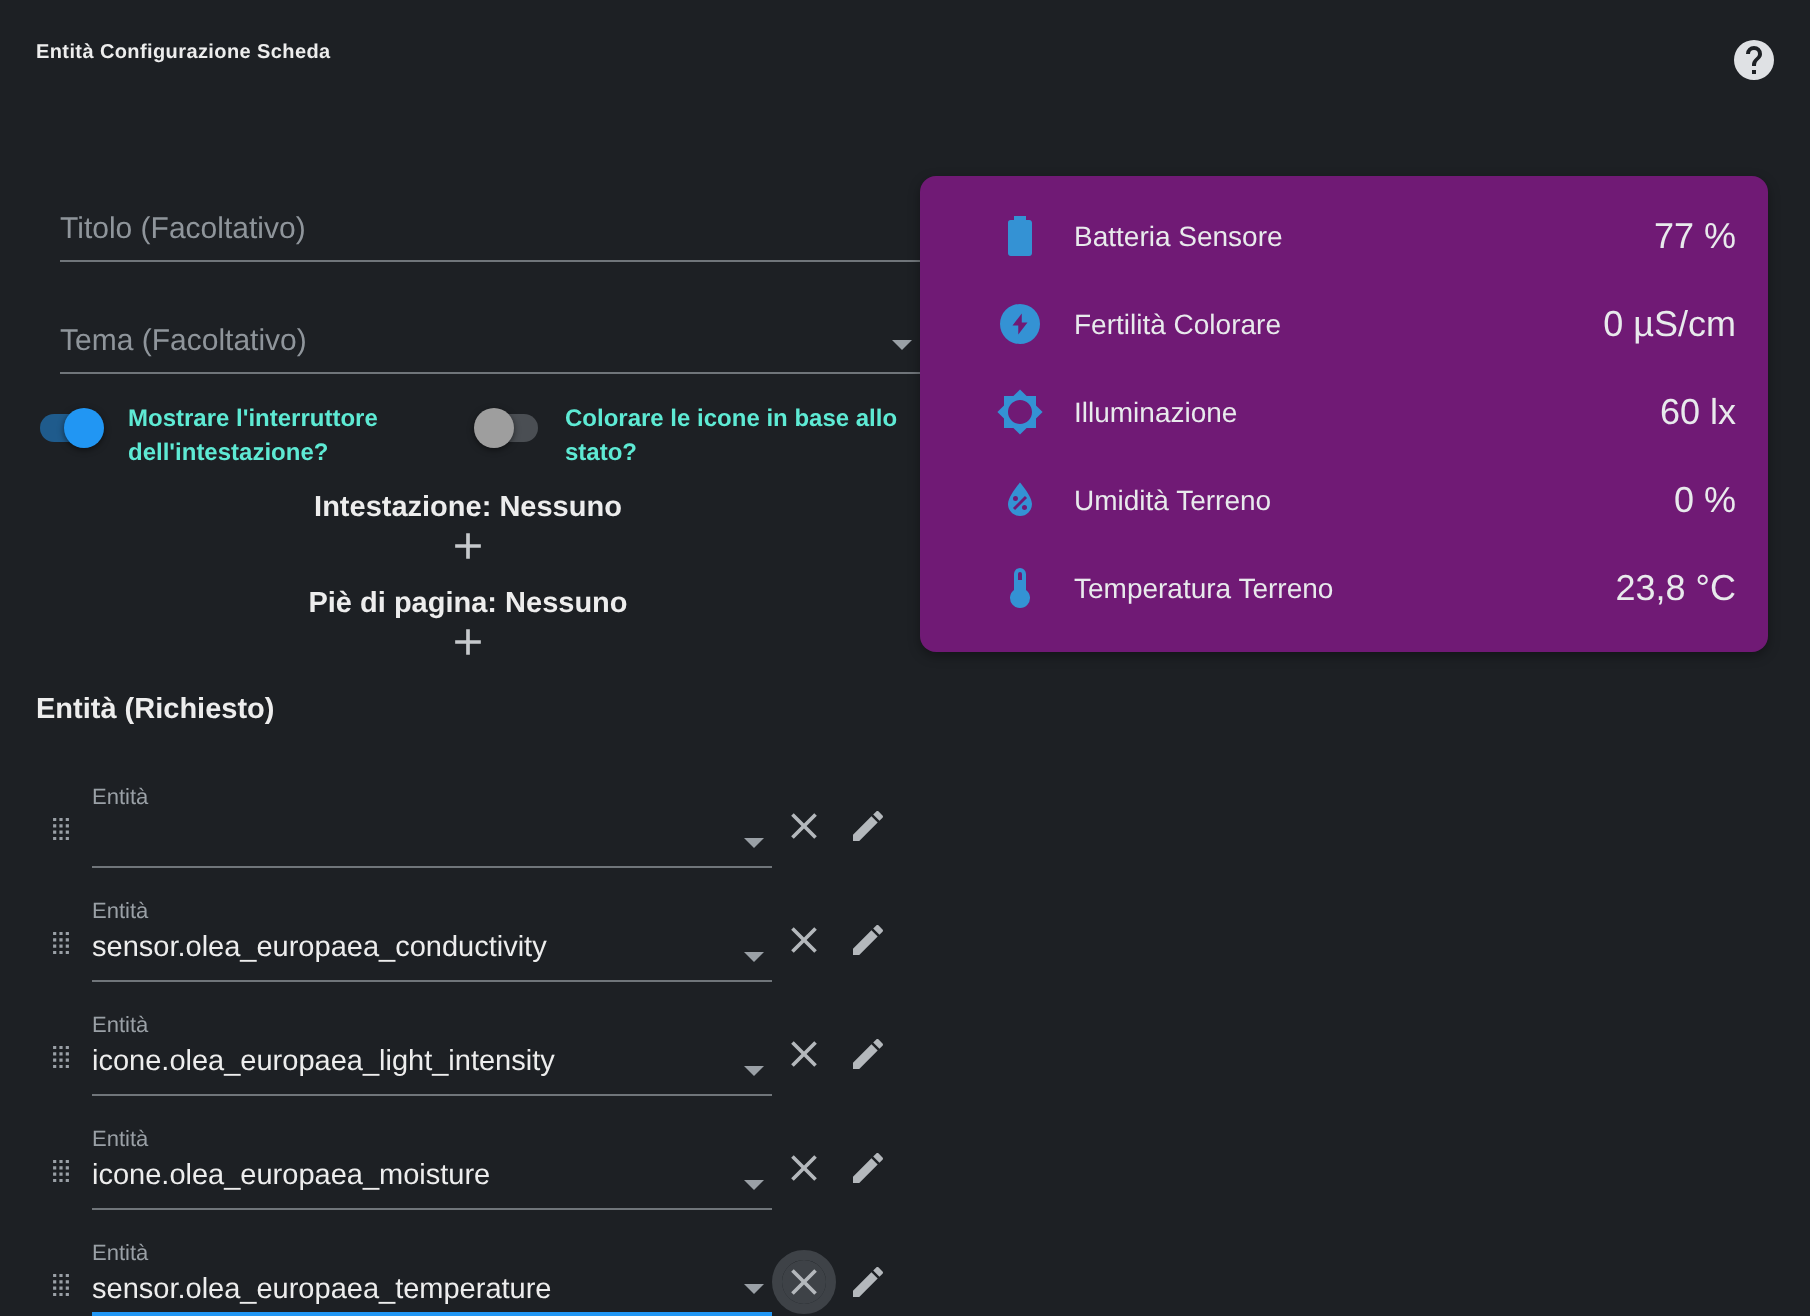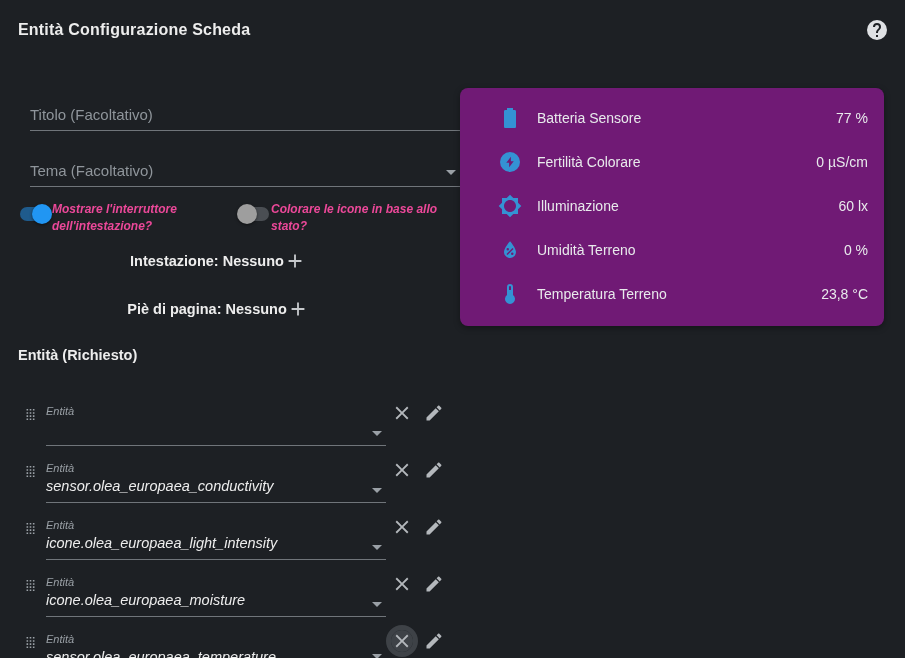--- a/index.html
+++ b/index.html
@@ -9,21 +9,21 @@
     background: #1d2024;
     font-family: "Liberation Sans", sans-serif;
     color: #e1e3e6;
     overflow: hidden;
   }
   svg { width: 100%; height: 100%; display: block; }
 
   
   .dialog-title {
     position: absolute; left: 18px; top: 21px;
-    font-size: 16px; font-weight: bold; color: #ededed; letter-spacing: .2px;
+    font-size: 10px; font-weight: bold; color: #ededed; letter-spacing: .2px;
   }
   .help-btn {
     position: absolute; right: 16px; top: 18px; width: 24px; height: 24px;
     color: #dfe1e4; cursor: pointer;
   }
 
   
   .text-field {
     position: absolute; left: 18px; width: 432px; height: 33px;
     border-bottom: 1px solid #70757a;
@@ -45,45 +45,45 @@
   .toggle-group { display: flex; align-items: flex-start; }
   .toggle-group.first { width: 219px; }
   .switch { position: relative; width: 34px; height: 20px; flex: none; margin-top: 3px; cursor: pointer; }
   .switch .track { position: absolute; left: 2px; top: 3px; width: 30px; height: 14px; border-radius: 7px; }
   .switch .thumb { position: absolute; top: 0; width: 20px; height: 20px; border-radius: 50%; box-shadow: 0 1px 3px rgba(0,0,0,.5); }
   .switch.on .track { background: rgba(33,150,243,.5); }
   .switch.on .thumb { left: 14px; background: #2196f3; }
   .switch.off .track { background: #4a4e53; }
   .switch.off .thumb { left: 0; background: #9e9e9e; }
   .toggle-label {
-    font-size: 12px; font-weight: bold; line-height: 1.4;
-    color: #ec4899; max-width: 138px; font-style: italic;
+    margin-left: 12px; font-size: 12px; font-weight: bold; line-height: 1.4;
+    color: #5eead4; max-width: 138px;
   }
   .toggle-group.second .toggle-label { max-width: 168px; }
 
   .section-row {
-    position: absolute; left: 2px; width: 432px; height: 30px;
-    display: flex; justify-content: center; align-items: center;
+    position: absolute; left: 18px; width: 432px; height: 30px;
+    display: flex; justify-content: flex-start; align-items: center; flex-direction: column;
   }
   .section-row .section-label { font-size: 14.5px; font-weight: bold; color: #ededed; }
   #row-header { top: 246px; }
   #row-footer { top: 294px; }
   .plus-btn { width: 22px; height: 22px; color: #c6c9cc; cursor: pointer; }
 
   .entities-heading {
     position: absolute; left: 18px; top: 347px;
     font-size: 14.5px; font-weight: bold; color: #ededed;
   }
 
   
   .entity-row { position: absolute; left: 18px; width: 432px; height: 52px; }
   .drag { position: absolute; left: 3px; top: 17px; width: 19px; height: 19px; color: #9aa0a6; cursor: grab; }
   .efield {
-    position: absolute; left: 28px; top: 12px; width: 340px; height: 46px;
-    border-bottom: 1px solid #70757a; cursor: pointer; font-style: italic;
+    position: absolute; left: 28px; top: 0; width: 340px; height: 46px;
+    border-bottom: 1px solid #70757a; cursor: pointer;
   }
   .elabel { font-size: 11px; color: #9aa0a6; padding-top: 5px; }
   .evalue { font-size: 14.5px; color: #ededed; padding-top: 4px; white-space: nowrap; }
   .efield .caret { right: 4px; bottom: 9px; }
   .rowbtn { position: absolute; top: 14px; width: 22px; height: 22px; color: #b4b8bc; cursor: pointer; }
   .xbtn { left: 373px; }
   .editbtn { left: 406px; width: 20px; height: 20px; top: 15px; }
   .entity-row.focused .efield { height: 42px; border-bottom: 2px solid #2196f3; }
   .entity-row.focused .xbtn { background: #3e4247; border-radius: 50%; outline: 5px solid #3e4247; }
 
@@ -93,21 +93,21 @@
     background: #701a75; border-radius: 8px;
     box-shadow: 0 2px 6px rgba(0,0,0,.35);
     padding: 8px 0;
   }
   .pvrow {
     height: 44px; display: flex; align-items: center;
     padding: 0 16px 0 38px; cursor: pointer;
   }
   .pvicon { width: 24px; height: 24px; flex: none; color: #3492d4; margin-right: 15px; }
   .pvname { font-size: 14px; color: #e8eaec; font-weight: 500; }
-  .pvstate { margin-left: auto; font-size: 14px; color: #e8eaec; }
+  .pvstate { margin-left: auto; font-size: 18px; color: #e8eaec; }
 </style>
 </head>
 <body>
 
 <div class="dialog-title">Entità Configurazione Scheda</div>
 <span class="help-btn">
   <svg viewBox="0 0 24 24" fill="currentColor">
       <path fill-rule="evenodd" d="M12,2A10,10 0 0,0 2,12A10,10 0 0,0 12,22A10,10 0 0,0 22,12A10,10 0 0,0 12,2M13,19H11V17H13V19M15.07,11.25L14.17,12.17C13.45,12.89 13,13.5 13,15H11V14.5C11,13.39 11.45,12.39 12.17,11.67L13.41,10.41C13.78,10.05 14,9.55 14,9A2,2 0 0,0 12,7A2,2 0 0,0 10,9H8A4,4 0 0,1 12,5A4,4 0 0,1 16,9C16,9.88 15.64,10.67 15.07,11.25Z"></path>
     </svg>
 </span>

